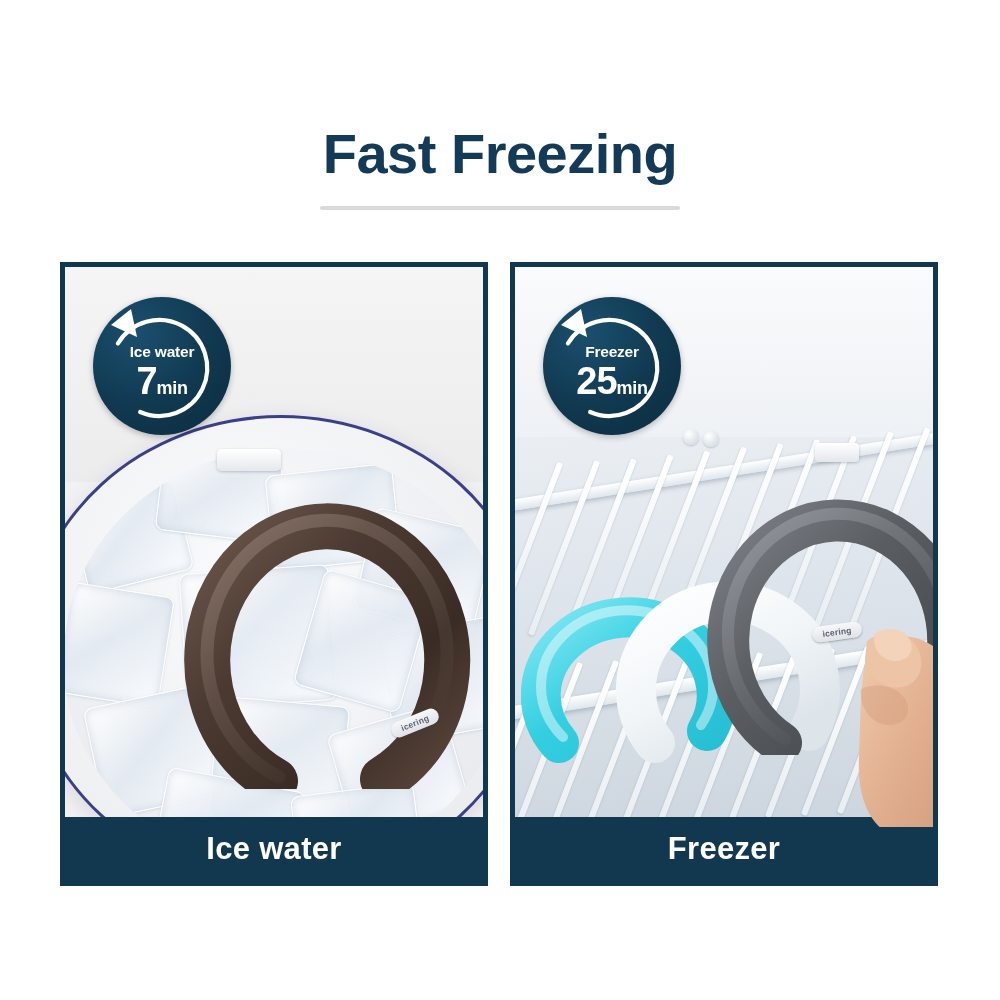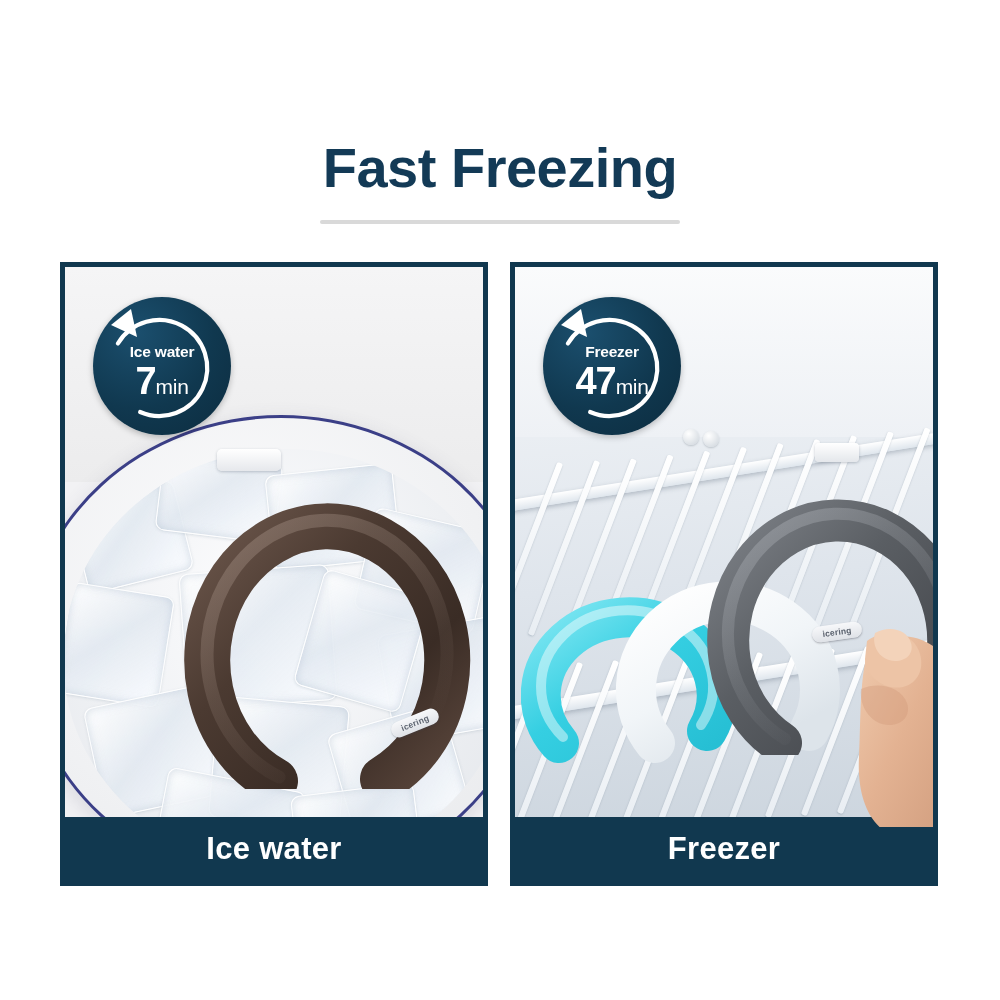--- a/index.html
+++ b/index.html
@@ -5,21 +5,21 @@
   * { margin:0; padding:0; box-sizing:border-box; }
   html,body { width:1000px; height:1000px; }
   body {
     background:#ffffff;
     font-family:"Liberation Sans", sans-serif;
     position:relative;
     overflow:hidden;
   }
 
   
-  #header { position:absolute; top:14px; left:0; width:904px; height:230px; }
+  #header { position:absolute; top:0; left:0; width:904px; height:230px; }
   #page-title {
     position:absolute; top:125px; left:0; width:1000px;
     text-align:center;
     font-size:56px; font-weight:bold; letter-spacing:-0.5px;
     color:#133A56;
     line-height:1.05;
   }
   #title-rule {
     position:absolute; top:206px; left:320px; width:360px; height:4px;
     background:#d9d9d9; border-radius:2px;
@@ -61,21 +61,21 @@
     position:absolute; inset:0;
     display:flex; flex-direction:column; align-items:center; justify-content:center;
     padding-top:12px;
   }
   .badge-mode {
     color:#ffffff; font-size:15.5px; font-weight:bold; letter-spacing:-0.2px;
     line-height:1; margin-bottom:2px;
   }
   .badge-time { display:flex; align-items:baseline; color:#ffffff; line-height:1; }
   .badge-num  { font-size:38px; font-weight:bold; letter-spacing:-1px; }
-  .badge-unit { font-size:21px; font-weight:normal; letter-spacing:-0.3px; }
+  .badge-unit { font-size:18px; font-weight:bold; letter-spacing:-0.3px; }
 
   
   #ice-scene { position:absolute; inset:0; background:#f2f2f4; }
   #ice-wall {
     position:absolute; top:0; left:0; right:0; height:215px;
     background:linear-gradient(180deg,#f5f5f6 0%, #ececed 100%);
   }
   #bowl-outer {
     position:absolute; left:-40px; top:148px; width:512px; height:470px;
     border-radius:50%;
@@ -333,21 +333,21 @@
     </div>
 
     <div class="badge">
       <svg class="badge-svg" viewBox="0 0 138 138">
         <path d="M 34 34 A 48 48 0 1 1 34 106" fill="none" stroke="#ffffff" stroke-width="4.2" stroke-linecap="round" transform="rotate(-18 69 69)"></path>
         <polygon points="38,12 18,28 44,40" fill="#ffffff"></polygon>
       </svg>
       <div class="badge-text">
         <div class="badge-mode">Freezer</div>
         <div class="badge-time">
-          <span class="badge-num">47</span>
+          <span class="badge-num">25</span>
           <span class="badge-unit">min</span>
         </div>
       </div>
     </div>
   </div>
 
   <div class="caption-bar">
     <span>Freezer</span>
   </div>
 </div>

